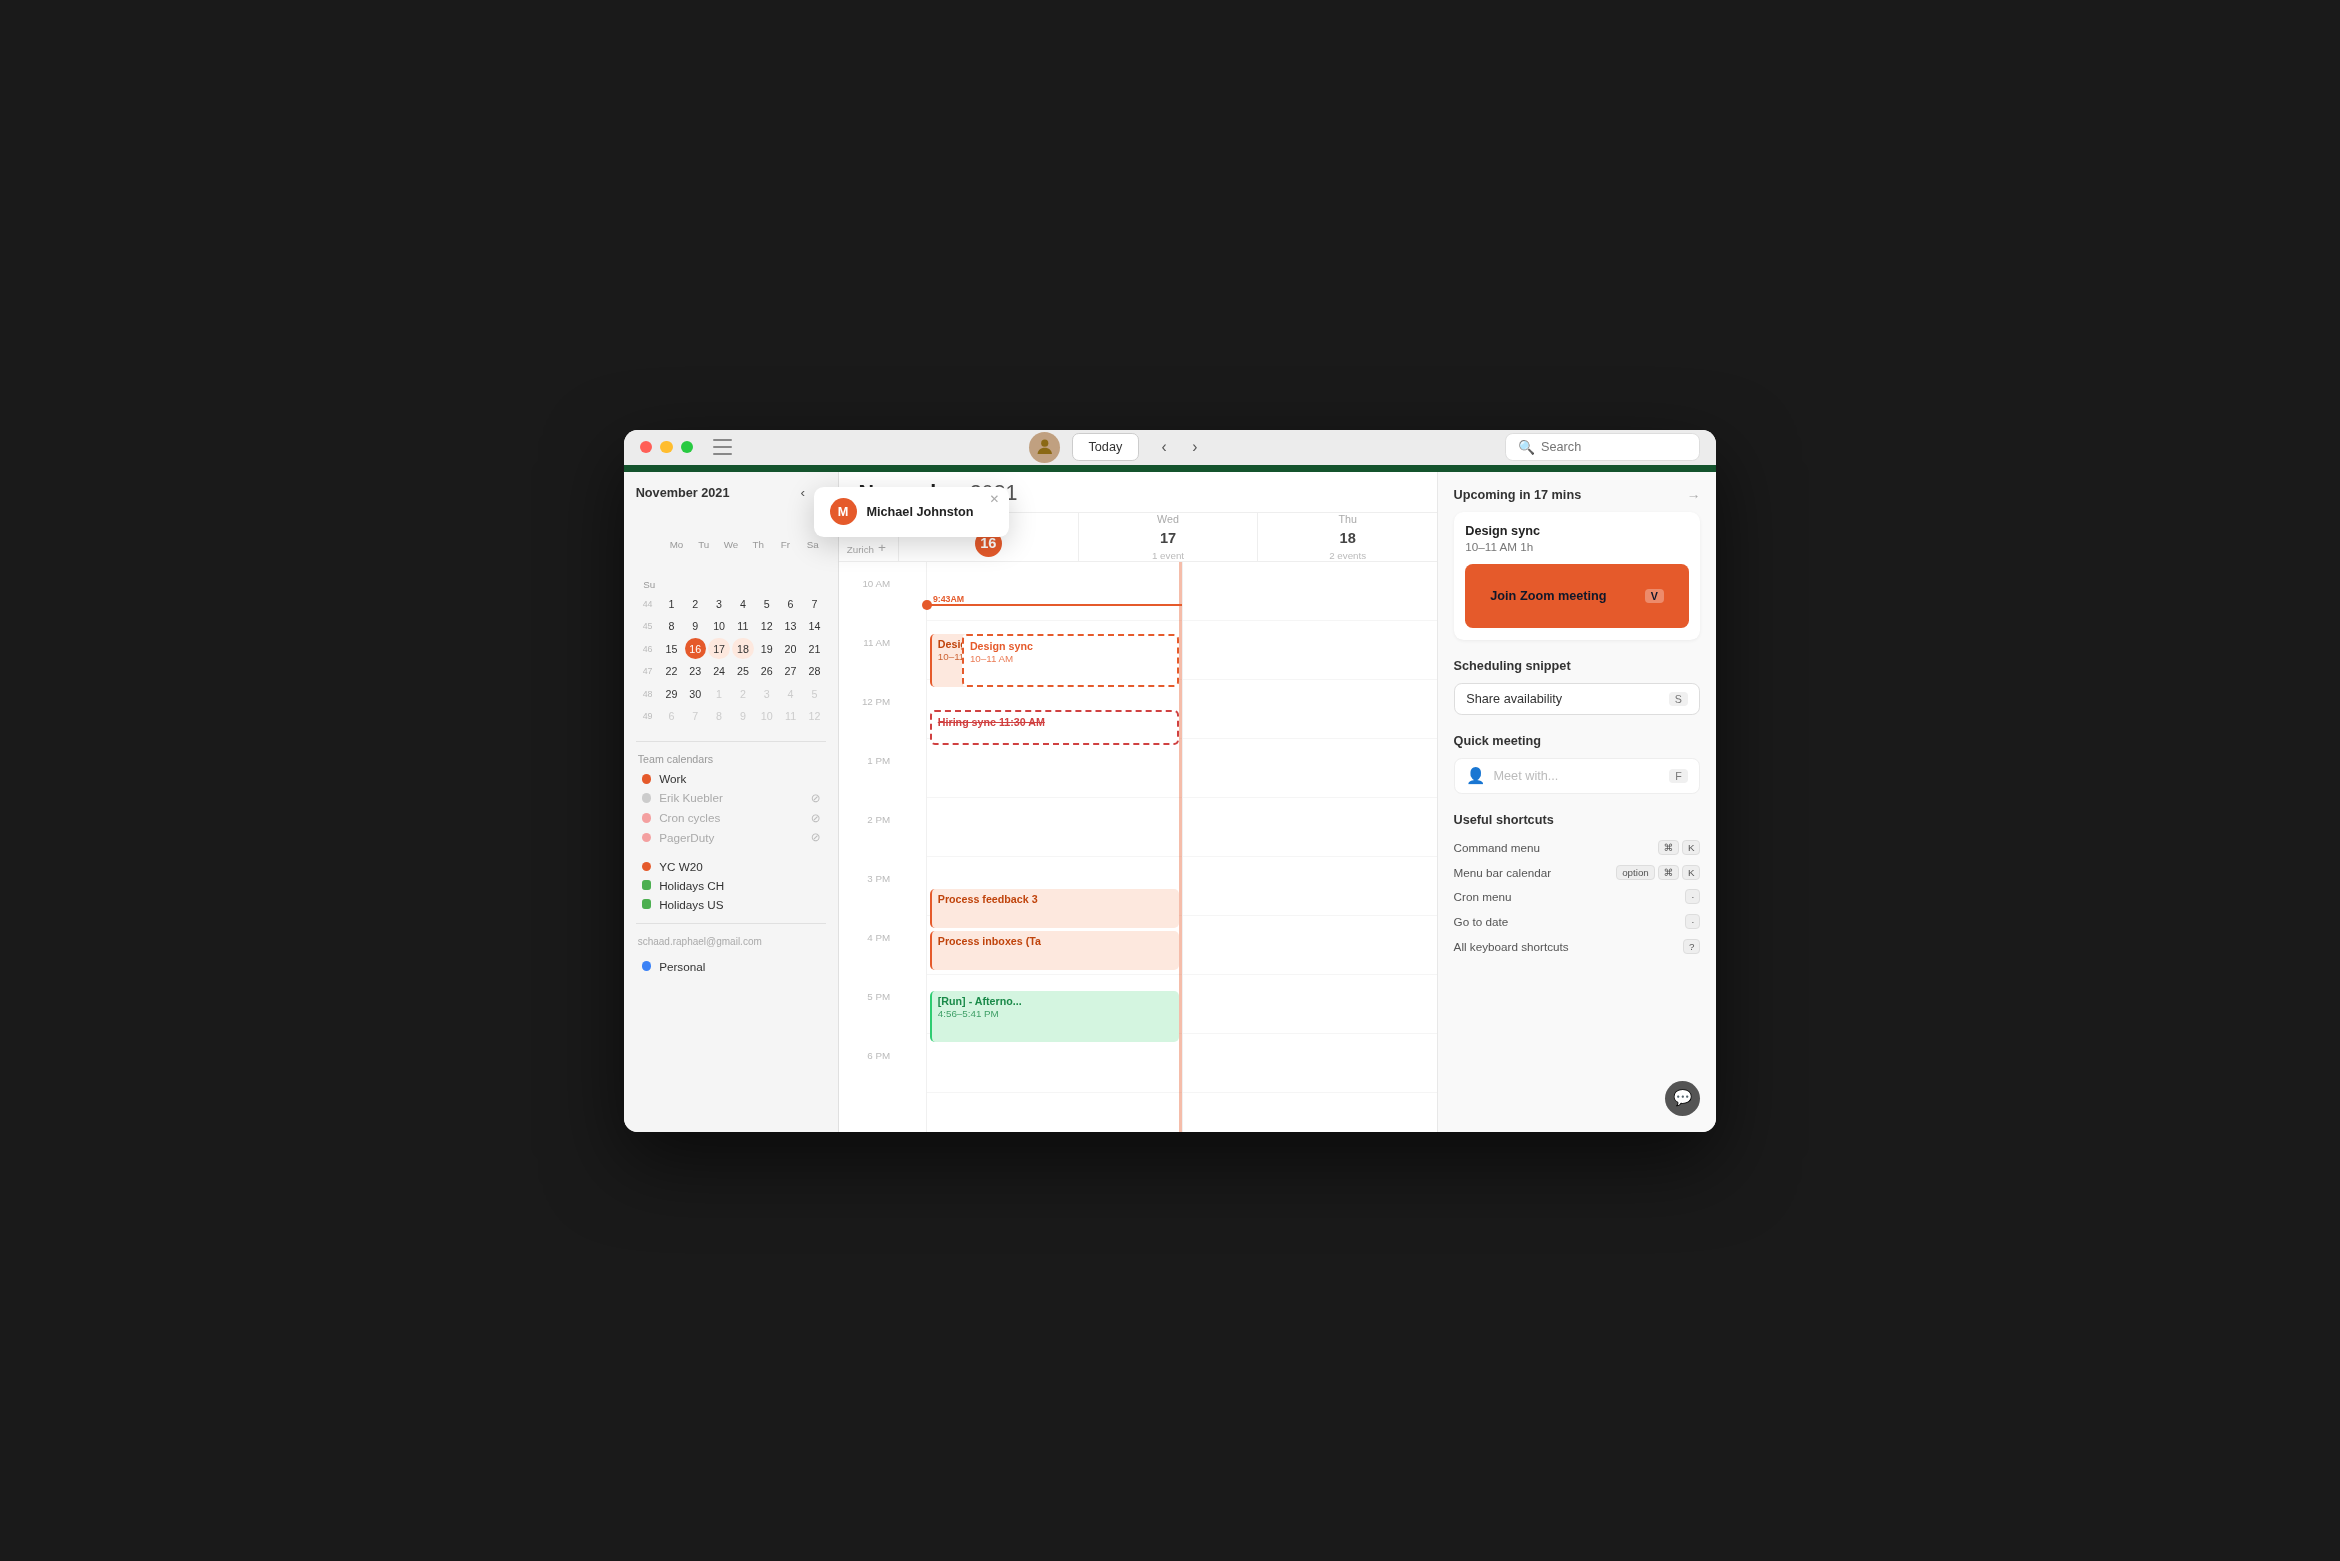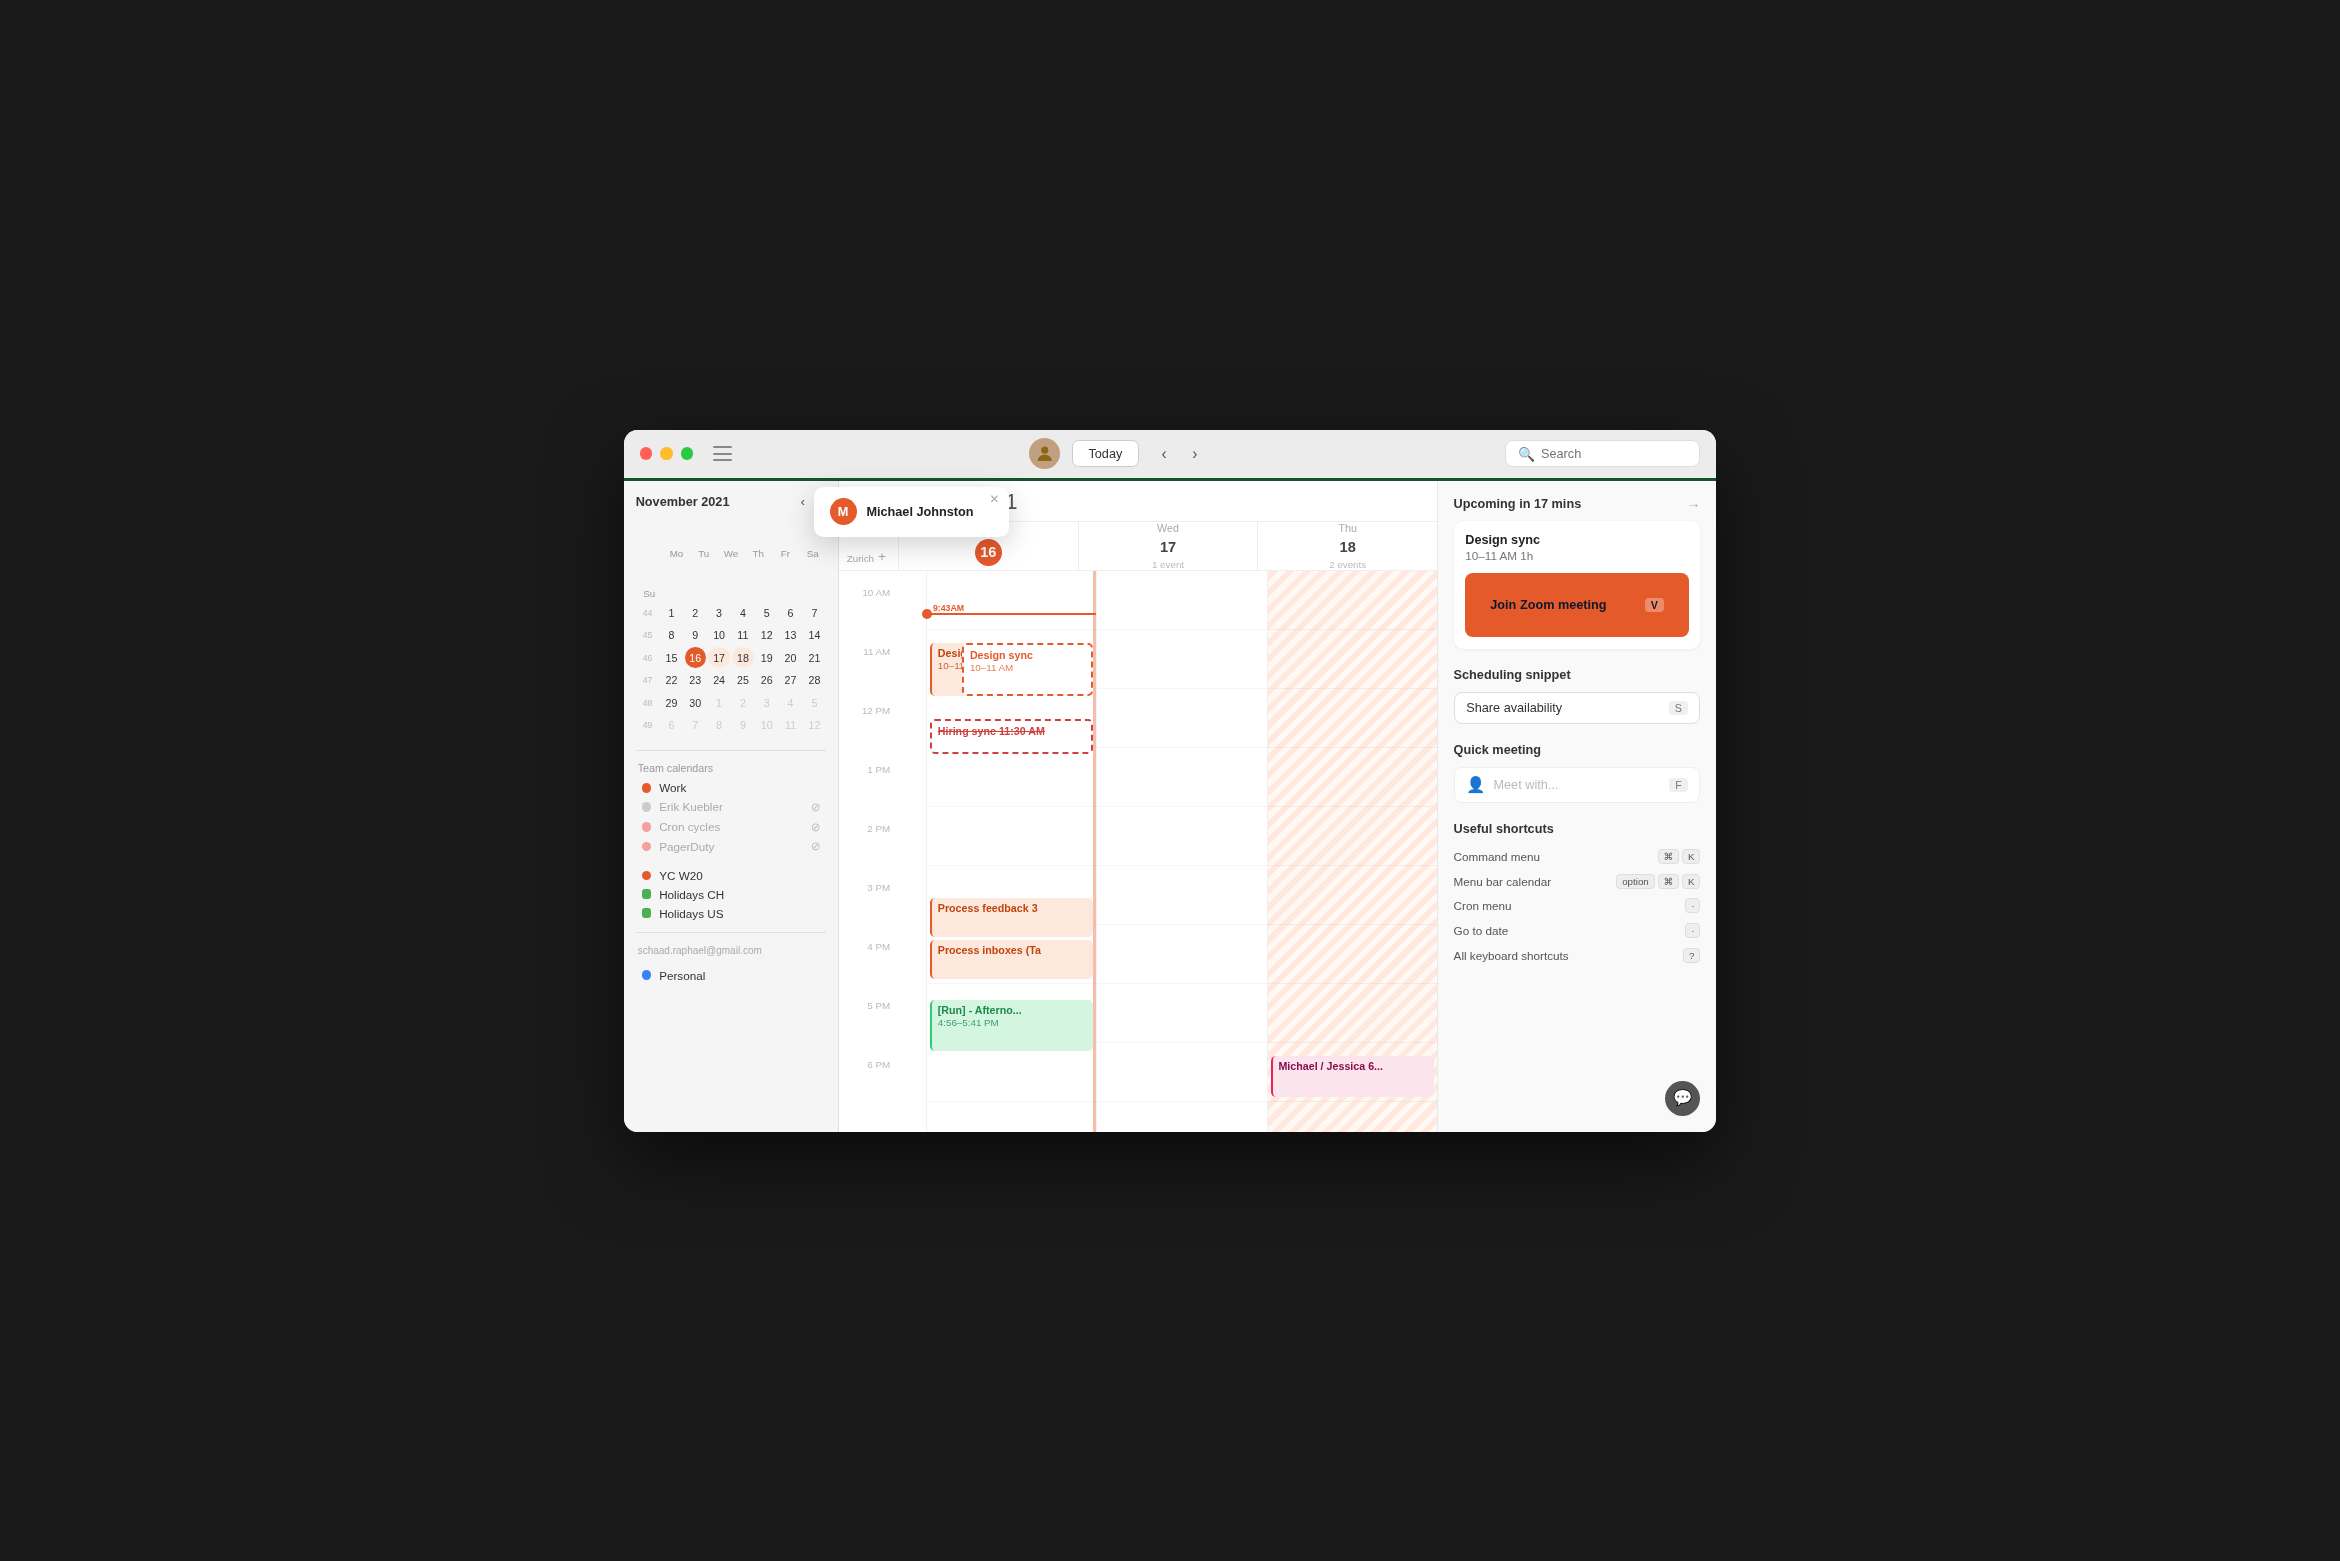--- a/index.html
+++ b/index.html
@@ -17,28 +17,28 @@
       background: #f5f5f5;
       border-radius: 13.7px;
       overflow: hidden;
       display: flex;
       flex-direction: column;
       box-shadow: 0 29px 78px rgba(0,0,0,0.6);
       position: relative;
     }
     
     .titlebar {
-      height: 51px;
+      height: 42px;
       background: #ececec;
       display: flex;
       align-items: center;
       padding: 0 15.6px;
       gap: 11.7px;
       flex-shrink: 0;
-      border-bottom: 3px solid #14532d;
+      border-bottom: 7px solid #14532d;
     }
     .traffic-lights { display: flex; gap: 7.8px; }
     .tl { width: 12.7px; height: 12.7px; border-radius: 50%; }
     .tl-red { background: #ff5f57; }
     .tl-yellow { background: #ffbd2e; }
     .tl-green { background: #28ca41; }
     .sidebar-toggle {
       width: 19.5px; height: 15.6px;
       display: flex; flex-direction: column; justify-content: space-between;
       margin-left: 7.8px; cursor: pointer;
@@ -706,35 +706,20 @@
             <div class="hour-line" style="height:59px;"></div>
             <div class="hour-line" style="height:59px;"></div>
             <div class="hour-line" style="height:59px;"></div>
             <div class="hour-line" style="height:59px;"></div>
             <div class="hour-line" style="height:59px;"></div>
             <div class="hour-line" style="height:59px;"></div>
             <div class="hour-line" style="height:59px;"></div>
 
           </div>
 
-          <div class="day-col striped-col" style="position:relative;flex:1;border-left:1px solid #f0f0f0;">
-            <div class="hour-line" style="height:59px;border-bottom:1px solid rgba(240,200,180,0.3);"></div>
-            <div class="hour-line" style="height:59px;border-bottom:1px solid rgba(240,200,180,0.3);"></div>
-            <div class="hour-line" style="height:59px;border-bottom:1px solid rgba(240,200,180,0.3);"></div>
-            <div class="hour-line" style="height:59px;border-bottom:1px solid rgba(240,200,180,0.3);"></div>
-            <div class="hour-line" style="height:59px;border-bottom:1px solid rgba(240,200,180,0.3);"></div>
-            <div class="hour-line" style="height:59px;border-bottom:1px solid rgba(240,200,180,0.3);"></div>
-            <div class="hour-line" style="height:59px;border-bottom:1px solid rgba(240,200,180,0.3);"></div>
-            <div class="hour-line" style="height:59px;border-bottom:1px solid rgba(240,200,180,0.3);"></div>
-            <div class="hour-line" style="height:59px;border-bottom:1px solid rgba(240,200,180,0.3);"></div>
-
-            <div class="event event-pink" style="top:485px;height:41px;">
-              <div class="event-title">Michael / Jessica 6...</div>
-            </div>
-          </div>
         </div>
       </div>
     </div>
 
     <div class="right-panel">
 
       <div class="panel-section">
         <div class="panel-section-header">
           <span class="panel-section-title">Upcoming in 17 mins</span>
           <span class="panel-section-arrow">→</span>

